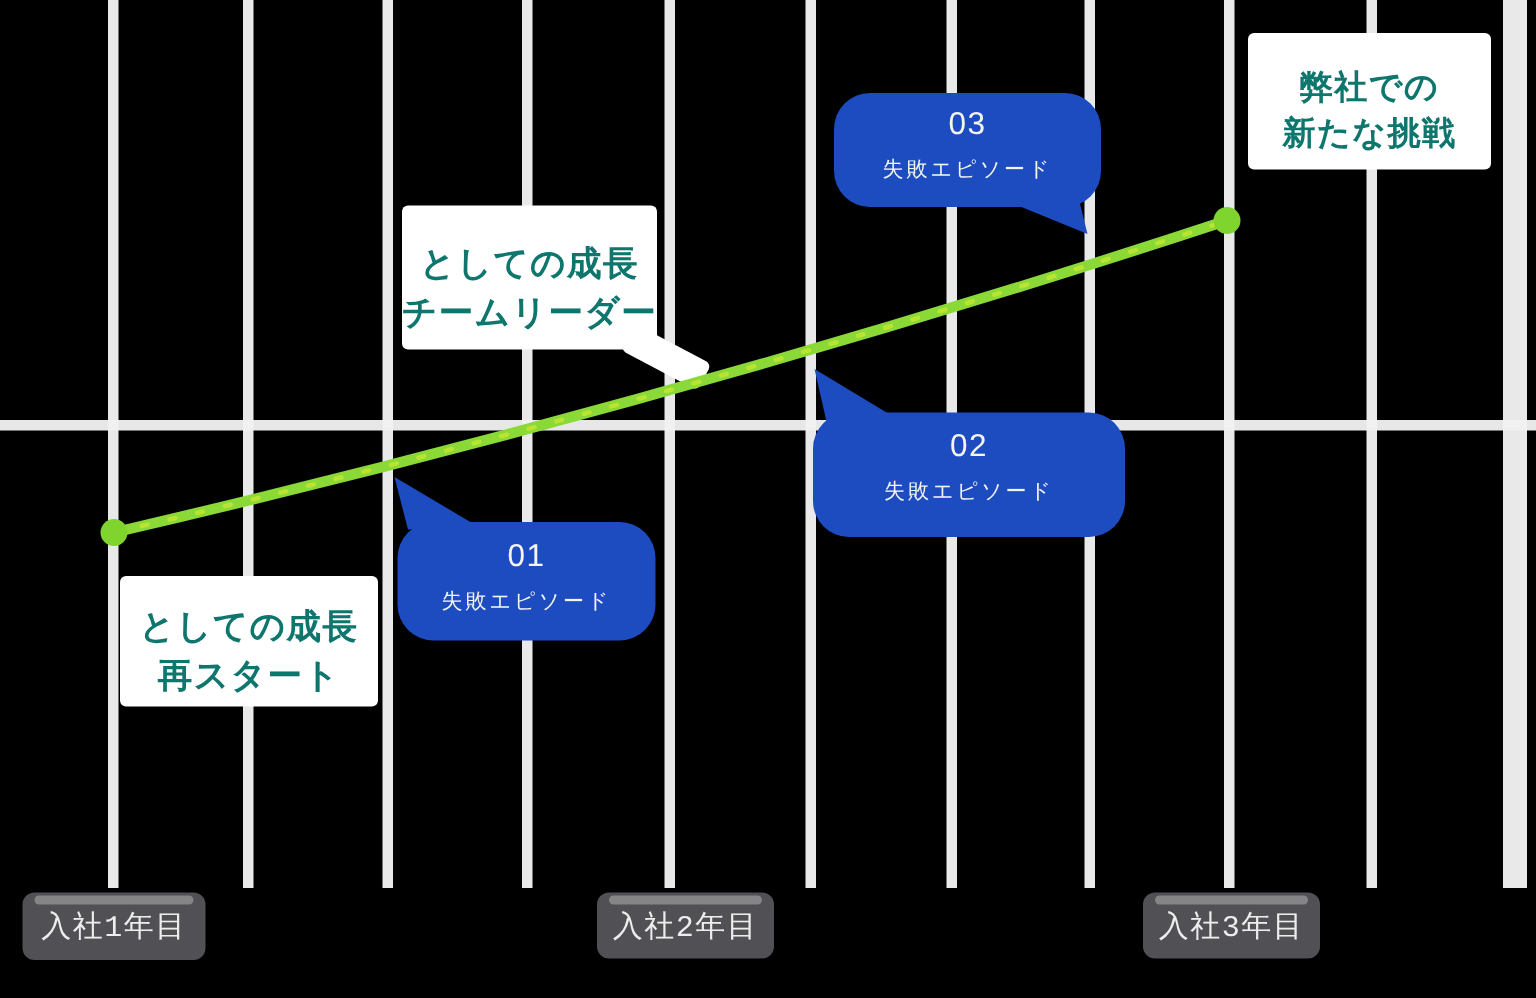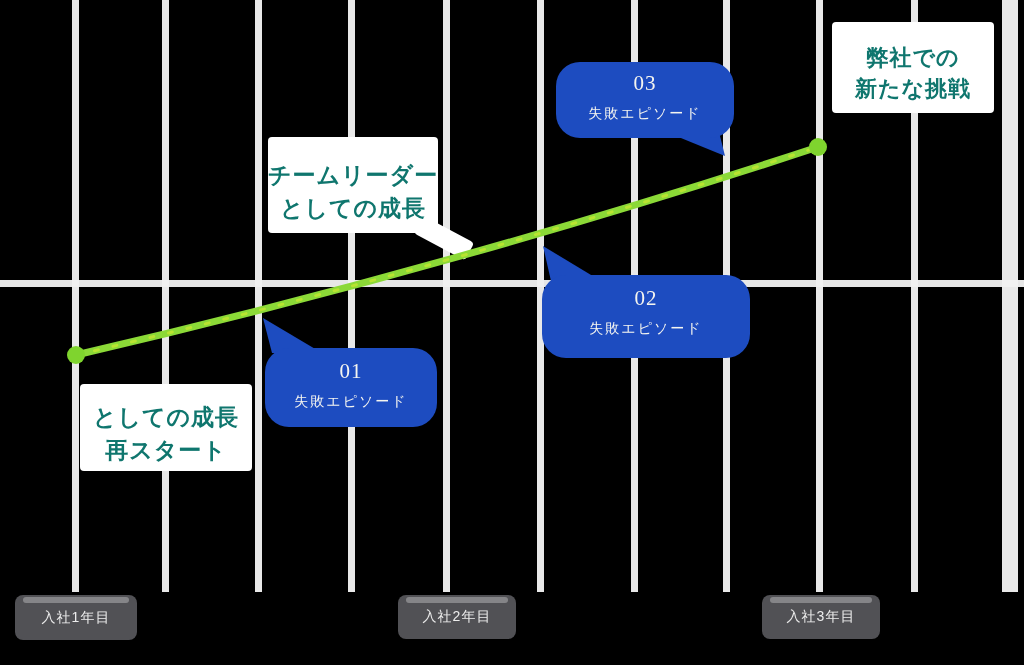--- a/index.html
+++ b/index.html
@@ -25,27 +25,27 @@
   .heading{
     position:absolute;color:#0f766e;font-weight:700;text-align:center;
     letter-spacing:1px;
   }
   .heading div{white-space:nowrap;}
   
   .bubble{
     position:absolute;background:#1d4cc0;border-radius:24px;
     color:#f5f5f0;text-align:center;
   }
-  .bubble .num{font-size:21px;margin-top:11px;letter-spacing:1px;font-family:Liberation Serif, serif;}
+  .bubble .num{font-size:21px;margin-top:11px;letter-spacing:1px;}
   .bubble .cap{font-size:14px;margin-top:9px;letter-spacing:2px;white-space:nowrap;}
   
   .axis-label{
     position:absolute;background:#515155;border-radius:8px;
-    color:#ededed;font-family:Liberation Sans, sans-serif;
-    font-size:14px;display:flex;align-items:center;justify-content:center;
+    color:#ededed;font-family:Liberation Mono, monospace;
+    font-size:20px;display:flex;align-items:center;justify-content:center;
     letter-spacing:1px;
   }
   .axis-label::before{
     content:"";position:absolute;top:2px;left:8px;right:8px;height:6px;
     background:rgba(255,255,255,.30);border-radius:3px;
   }
 </style>
 </head>
 <body>
 
@@ -78,22 +78,22 @@
   <path d="M76,355 Q450,268 818,147" stroke="#d3ea2f" stroke-width="3" fill="none" stroke-linecap="round" stroke-dasharray="4 15" opacity="0.65"></path>
   <circle cx="76" cy="355" r="9" fill="#7fd42e"></circle>
   <circle cx="818" cy="147" r="9" fill="#7fd42e"></circle>
 </svg>
 
 <div class="heading" style="left:80px;top:384px;width:172px;padding-top:17px;font-size:23px;line-height:33px">
   <div>としての成長</div>
   <div>再スタート</div>
 </div>
 <div class="heading" style="left:268px;top:137px;width:170px;padding-top:22px;font-size:23px;line-height:33px">
+  <div>としての成長</div>
   <div>チームリーダー</div>
-  <div>としての成長</div>
 </div>
 <div class="heading" style="left:832px;top:22px;width:162px;padding-top:20px;font-size:22px;line-height:31px">
   <div>弊社での</div>
   <div>新たな挑戦</div>
 </div>
 
 <div class="bubble" style="left:265px;top:348px;width:172px;height:79px">
   <div class="num">01</div>
   <div class="cap">失敗エピソード</div>
 </div>

